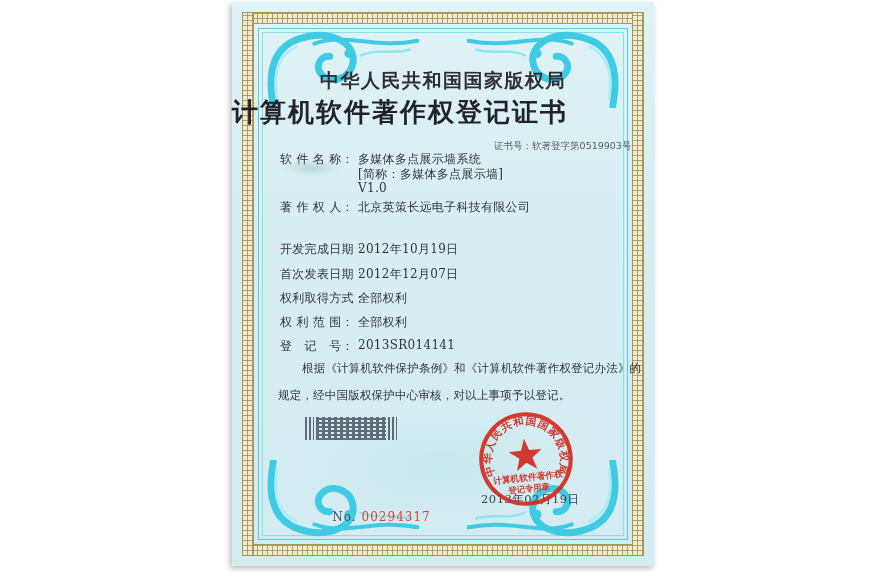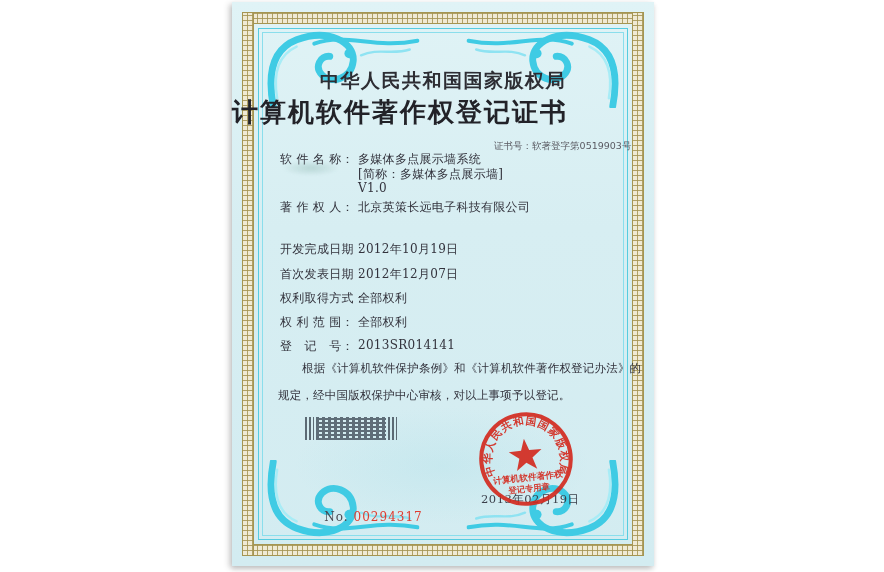--- a/index.html
+++ b/index.html
@@ -70,21 +70,21 @@
     background-image:
       repeating-linear-gradient(90deg,#47545f 0 2px,transparent 2px 4px),
       repeating-linear-gradient(90deg,#47545f 0 2px,transparent 2px 4px),
       repeating-linear-gradient(0deg,#4b5864 0 2px,transparent 2px 4px),
       repeating-linear-gradient(90deg,#4b5864 0 3px,transparent 3px 6px);
     background-size:9px 100%, 9px 100%, 70px 100%, 70px 100%;
     background-position:0 0, 100% 0, 11px 0, 11px 0;
     background-repeat:no-repeat;
   }
   .serial{
-    position:absolute;left:73px;top:494px;font-size:12px;letter-spacing:1px;
+    position:absolute;left:81px;top:494px;font-size:12px;letter-spacing:1px;
     font-family:"DejaVu Serif","Liberation Serif",serif;white-space:pre;
   }
   .serial .pfx{color:#4a4a52;}
   .serial .num{color:#e03c30;margin-left:5px;}
   .issue-date{
     position:absolute;left:249px;top:490px;font-size:11.5px;color:#3a3f4a;
     letter-spacing:.5px;white-space:pre;
   }
   .seal{position:absolute;left:233px;top:396px;width:122px;height:122px;transform:rotate(-6deg);}
   .seal text{font-family:"DejaVu Serif","Liberation Serif",serif;}

